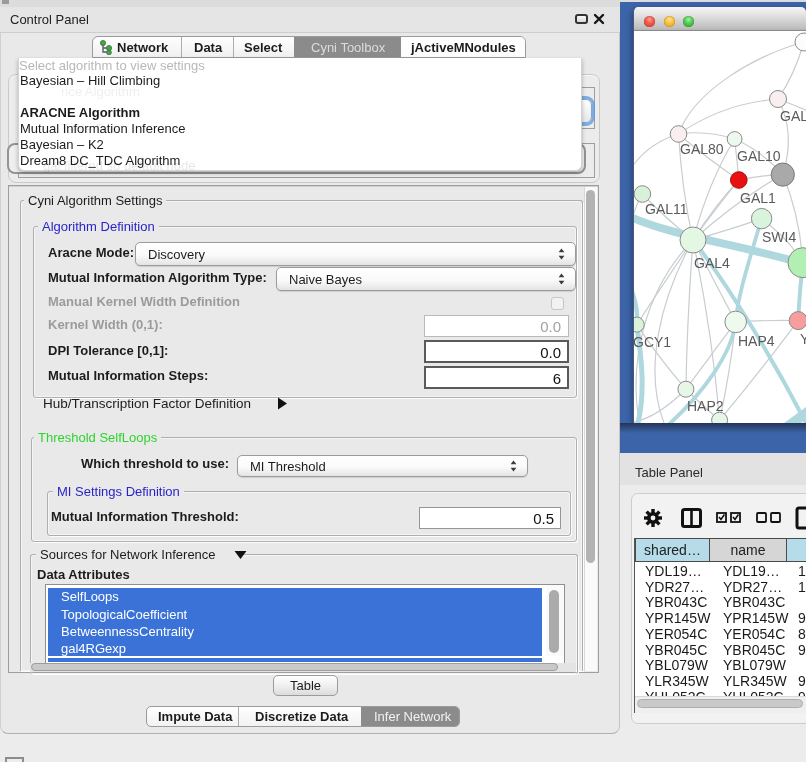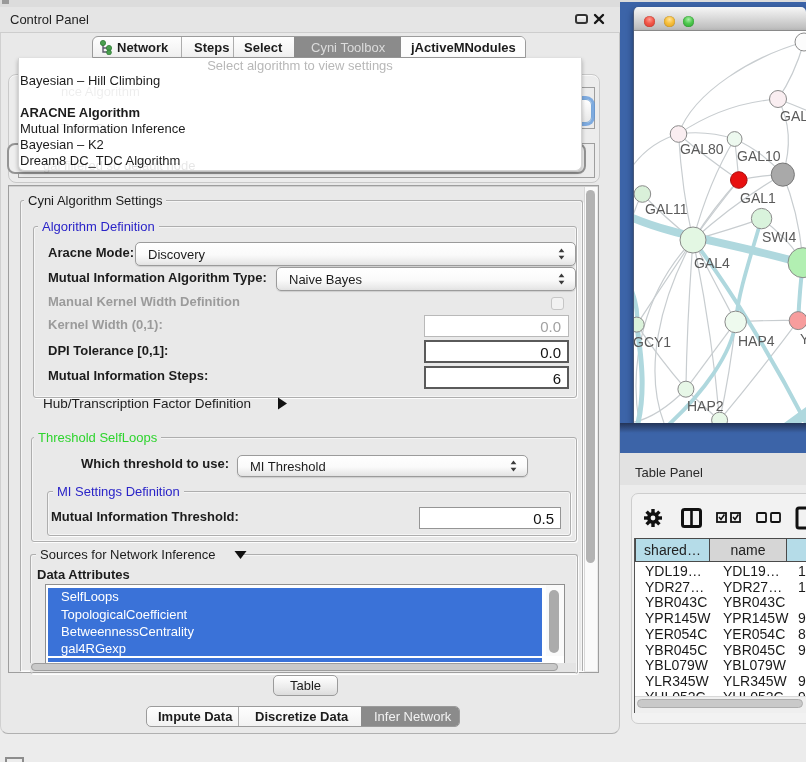--- a/index.html
+++ b/index.html
@@ -39,21 +39,21 @@
 </svg>
 
 <div class="abs" style="left:92px;top:36px;width:434px;height:22px;border:1px solid #9b9b9b;border-radius:6px 6px 0 0;
  background:linear-gradient(#fefefe,#f0f0f0);box-sizing:border-box;overflow:hidden">
   <div class="abs" style="left:0;top:0;width:89px;height:22px;border-right:1px solid #adadad;box-sizing:border-box"></div>
   <div class="abs" style="left:89px;top:0;width:52px;height:22px;border-right:1px solid #adadad;box-sizing:border-box"></div>
   <div class="abs" style="left:141px;top:0;width:60px;height:22px;box-sizing:border-box"></div>
   <div class="abs" style="left:201px;top:0;width:107px;height:22px;background:#8b8b8b"></div>
   <div class="abs" style="left:308px;top:0;width:126px;height:22px;background:#fdfdfd"></div>
   <div class="t b" style="left:24px;top:3px">Network</div>
-  <div class="t b" style="left:101px;top:3px">Steps</div>
+  <div class="t b" style="left:101px;top:3px">Data</div>
   <div class="t b" style="left:151px;top:3px">Select</div>
   <div class="t" style="left:218px;top:3px;color:#dcdcdc">Cyni Toolbox</div>
   <div class="t b" style="left:318px;top:3px">jActiveMNodules</div>
   <svg class="abs" style="left:6px;top:2px" width="15" height="16" viewBox="0 0 15 16">
     <path d="M4,5 V13 H9 M4,9 H9" stroke="#5a5a6a" stroke-width="1.4" fill="none"></path>
     <circle cx="4" cy="4" r="2.6" fill="#4aa04f" stroke="#2e7a33" stroke-width="0.8"></circle>
     <circle cx="10" cy="9" r="2.6" fill="#4aa04f" stroke="#2e7a33" stroke-width="0.8"></circle>
     <circle cx="10" cy="13.4" r="2.4" fill="#4aa04f" stroke="#2e7a33" stroke-width="0.8"></circle>
   </svg>
 </div>
@@ -336,21 +336,21 @@
         <span style="position:absolute;left:163px">9.</span>
       </div>
  </div>
 
  <div class="abs" style="left:0;top:158px;width:172px;height:17px;background:#efefef;border-top:1px solid #d8d8d8;box-sizing:border-box"></div>
  <div class="abs" style="left:2px;top:161px;width:166px;height:9px;background:#c9c9c9;border:1px solid #aeaeae;border-radius:5px;box-sizing:border-box"></div>
 </div>
 
 <div class="abs" style="left:18px;top:58px;width:564px;height:113px;background:#fff;border:1px solid #d4d4d4;
  border-top:none;border-radius:0 0 6px 6px;box-sizing:border-box;box-shadow:0 2px 4px rgba(0,0,0,0.28)">
- <div class="t" style="left:0;top:0;width:562px;text-align:center;color:#b8b8b8">Select algorithm to view settings</div>
+ <div class="t" style="left:0;top:0;width:562px;text-align:left;color:#b8b8b8">Select algorithm to view settings</div>
  <div class="t" style="left:24px;top:100px;color:rgba(0,0,0,0.10)">gal filtered so default node</div>
  <div class="t" style="left:42px;top:26px;color:rgba(0,0,0,0.07)">nce Algorithm</div>
  <div class="t" style="left:42px;top:63px;color:rgba(0,0,0,0.07)">Table Dat</div>
  <div class="t" style="left:1px;top:15px">Bayesian – Hill Climbing</div>
  <div class="t b" style="left:1px;top:47px">ARACNE Algorithm</div>
  <div class="t" style="left:1px;top:63px">Mutual Information Inference</div>
  <div class="t" style="left:1px;top:79px">Bayesian – K2</div>
  <div class="t" style="left:1px;top:95px">Dream8 DC_TDC Algorithm</div>
 </div>
 

